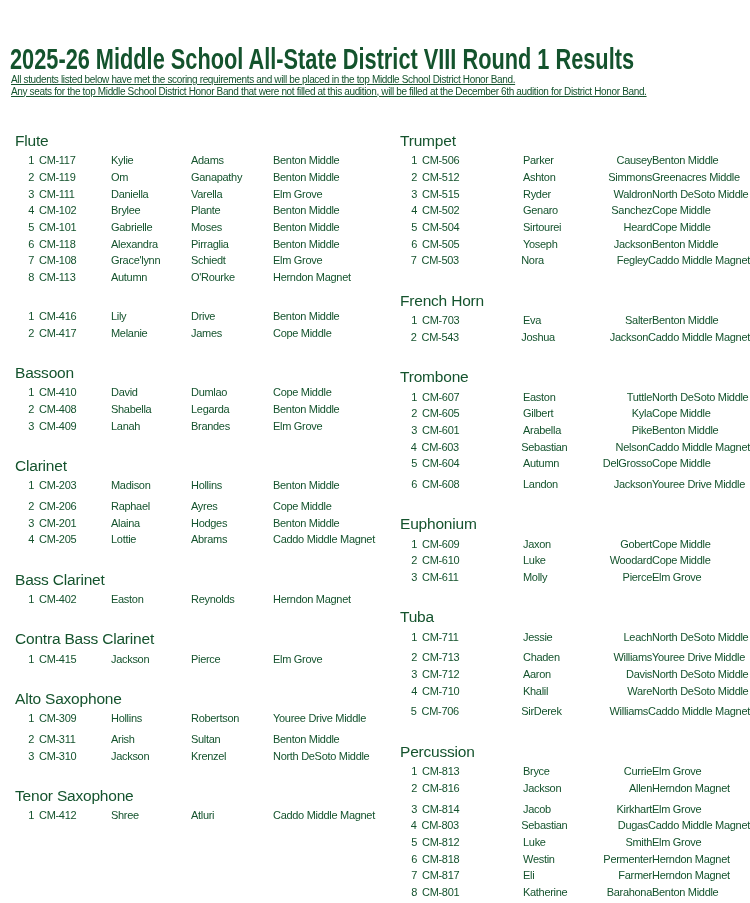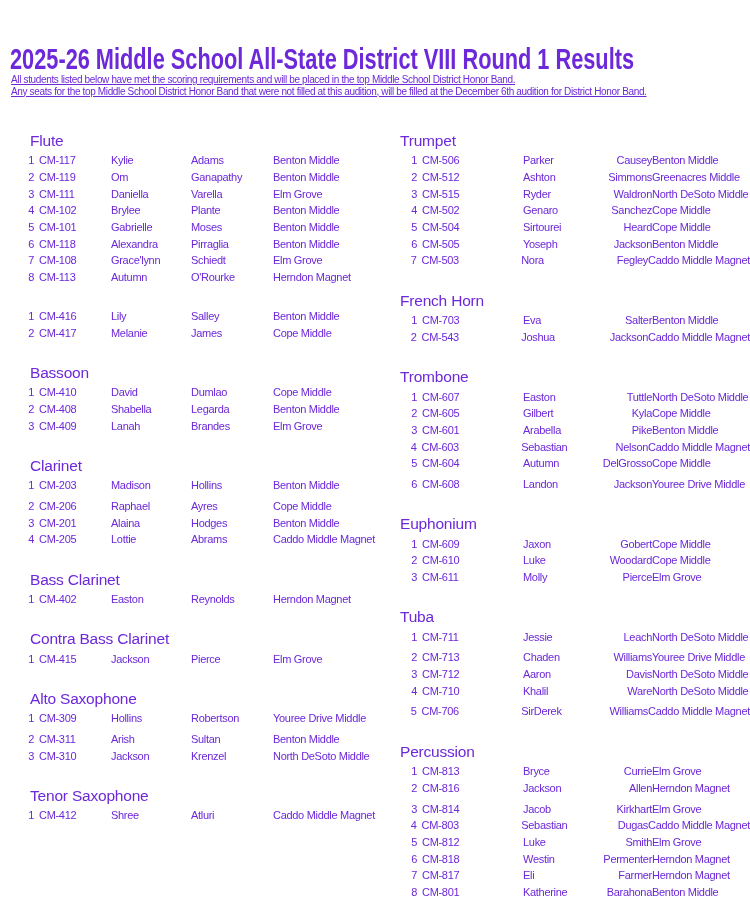--- a/index.html
+++ b/index.html
@@ -1,21 +1,21 @@
 <!DOCTYPE html>
 <html><head>
 <meta charset="utf-8">
 <style>
   html, body { margin: 0; padding: 0; background: #ffffff; }
   .page {
     position: relative;
     width: 750px;
     height: 903px;
     background: #ffffff;
-    color: #6d28d9;
+    color: #14532d;
     font-family: "Liberation Sans", "DejaVu Sans", sans-serif;
     overflow: hidden;
   }
   .doc-title {
     position: absolute;
     left: 10px;
     top: 42px;
     margin: 0;
     font-size: 29px;
     line-height: 34px;
@@ -45,21 +45,21 @@
   .col-right { left: 390px; width: 360px; }
   .section { margin-top: 22px; }
   .col .section:first-child { margin-top: 0; }
   .section-title {
     margin: 0 0 2px 0;
     font-size: 15.5px;
     line-height: 19px;
     font-weight: 400;
     letter-spacing: -0.2px;
   }
-  .col-left  .section-title { padding-left: 30px; }
+  .col-left  .section-title { padding-left: 15px; }
   .col-right .section-title { padding-left: 10px; }
   .row {
     display: flex;
     align-items: center;
     height: 16.7px;
     font-size: 11px;
     letter-spacing: -0.3px;
     white-space: nowrap;
   }
   .row.gap { margin-top: 4px; }
@@ -158,21 +158,21 @@
   </div>
 </div>
   </div>
 
   <div class="section">
     <div class="rows">
   <div class="row">
     <span class="cell n">1</span>
     <span class="cell id">CM-416</span>
     <span class="cell first">Lily</span>
-    <span class="cell last">Salley</span>
+    <span class="cell last">Drive</span>
     <span class="cell school">Benton Middle</span>
   </div>
 
   <div class="row">
     <span class="cell n">2</span>
     <span class="cell id">CM-417</span>
     <span class="cell first">Melanie</span>
     <span class="cell last">James</span>
     <span class="cell school">Cope Middle</span>
   </div>

